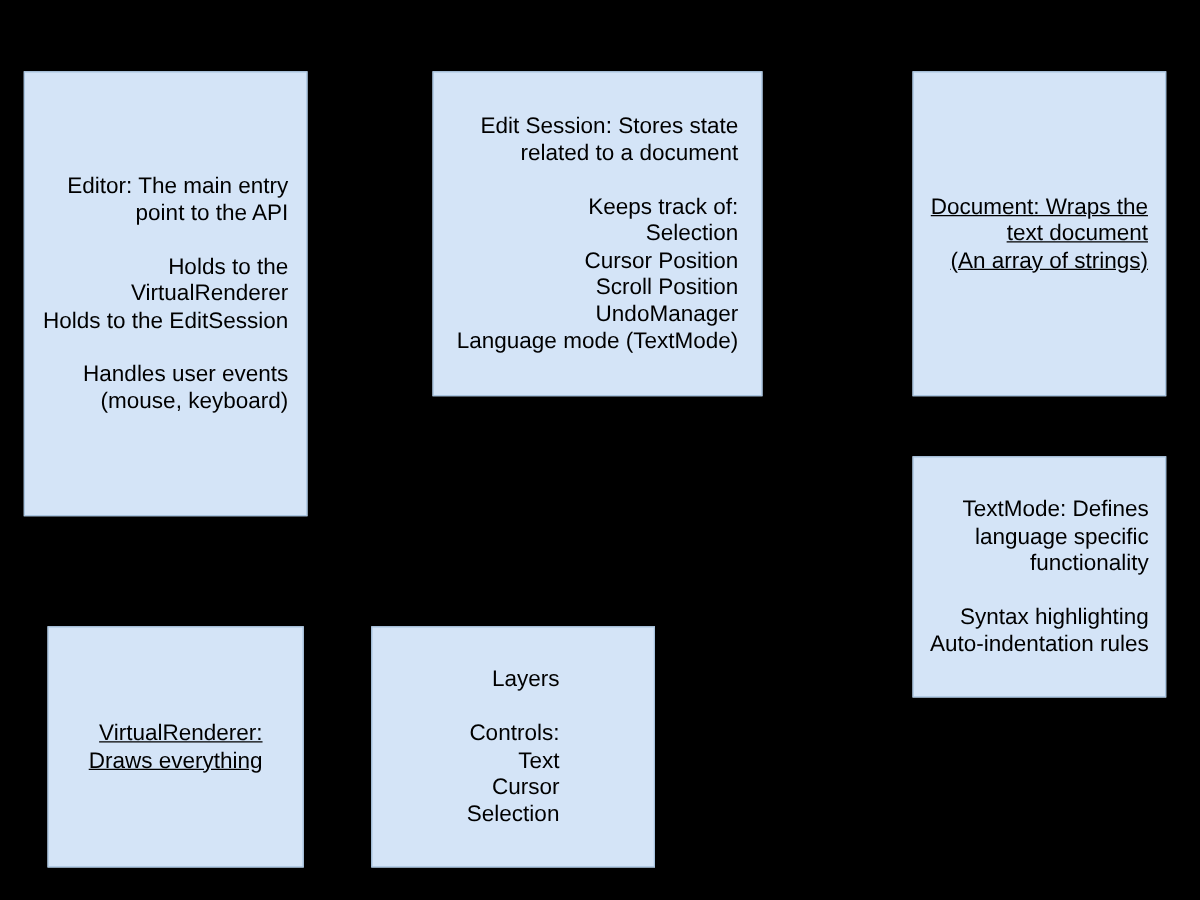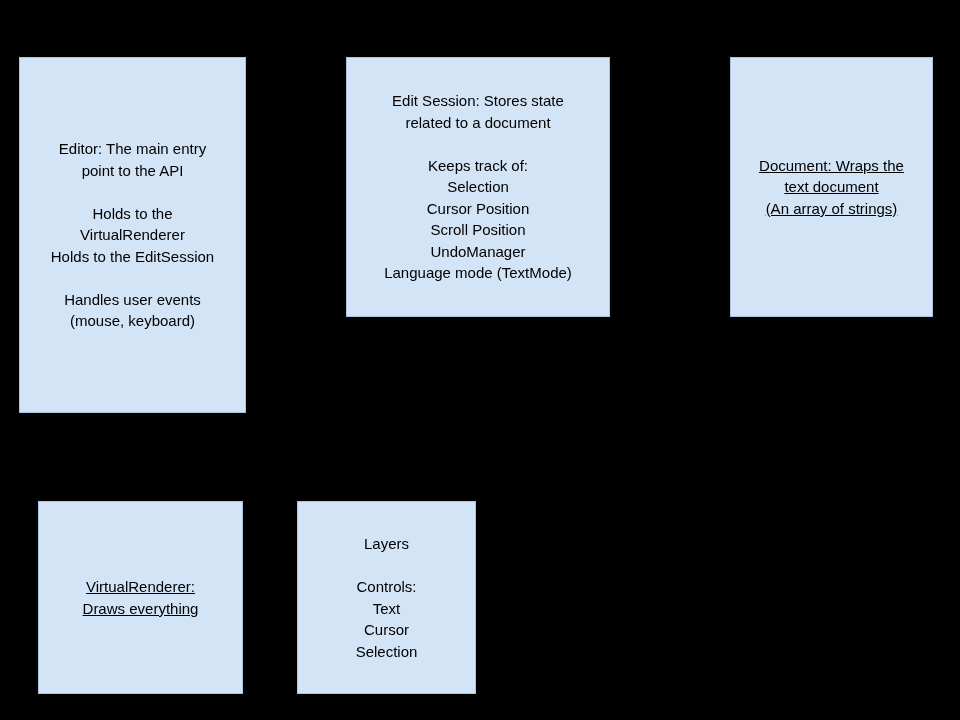--- a/index.html
+++ b/index.html
@@ -17,22 +17,22 @@
   }
   .box {
     position: absolute;
     box-sizing: border-box;
     background: #d4e4f7;
     border: 1px solid #a8c4e0;
     color: #000000;
     display: flex;
     align-items: center;
     justify-content: center;
-    text-align: center;
-    font-size: 15px;
+    text-align: right;
+    font-size: 18px;
     line-height: 21.5px;
     white-space: pre-line;
     padding: 4px 6px;
   }
 </style>
 </head>
 <body>
 
 <div id="canvas">
 
@@ -59,27 +59,35 @@
 UndoManager
 Language mode (TextMode)</span>
   </div>
 
   <div class="box" style="left:730px; top:57px; width:203px; height:260px;text-decoration:underline;">
     <span>Document: Wraps the
 text document
 (An array of strings)</span>
   </div>
 
+  <div class="box" style="left:730px; top:365px; width:203px; height:193px;">
+    <span>TextMode: Defines
+language specific
+functionality
+
+Syntax highlighting
+Auto-indentation rules</span>
+  </div>
 
   <div class="box" style="left:38px; top:501px; width:205px; height:193px;text-decoration:underline;">
     <span>VirtualRenderer:
 Draws everything</span>
   </div>
 
-  <div class="box" style="left:297px; top:501px; width:179px; height:193px;">
+  <div class="box" style="left:297px; top:501px; width:227px; height:193px;">
     <span>Layers
 
 Controls:
 Text
 Cursor
 Selection</span>
   </div>
 
 </div>
 

